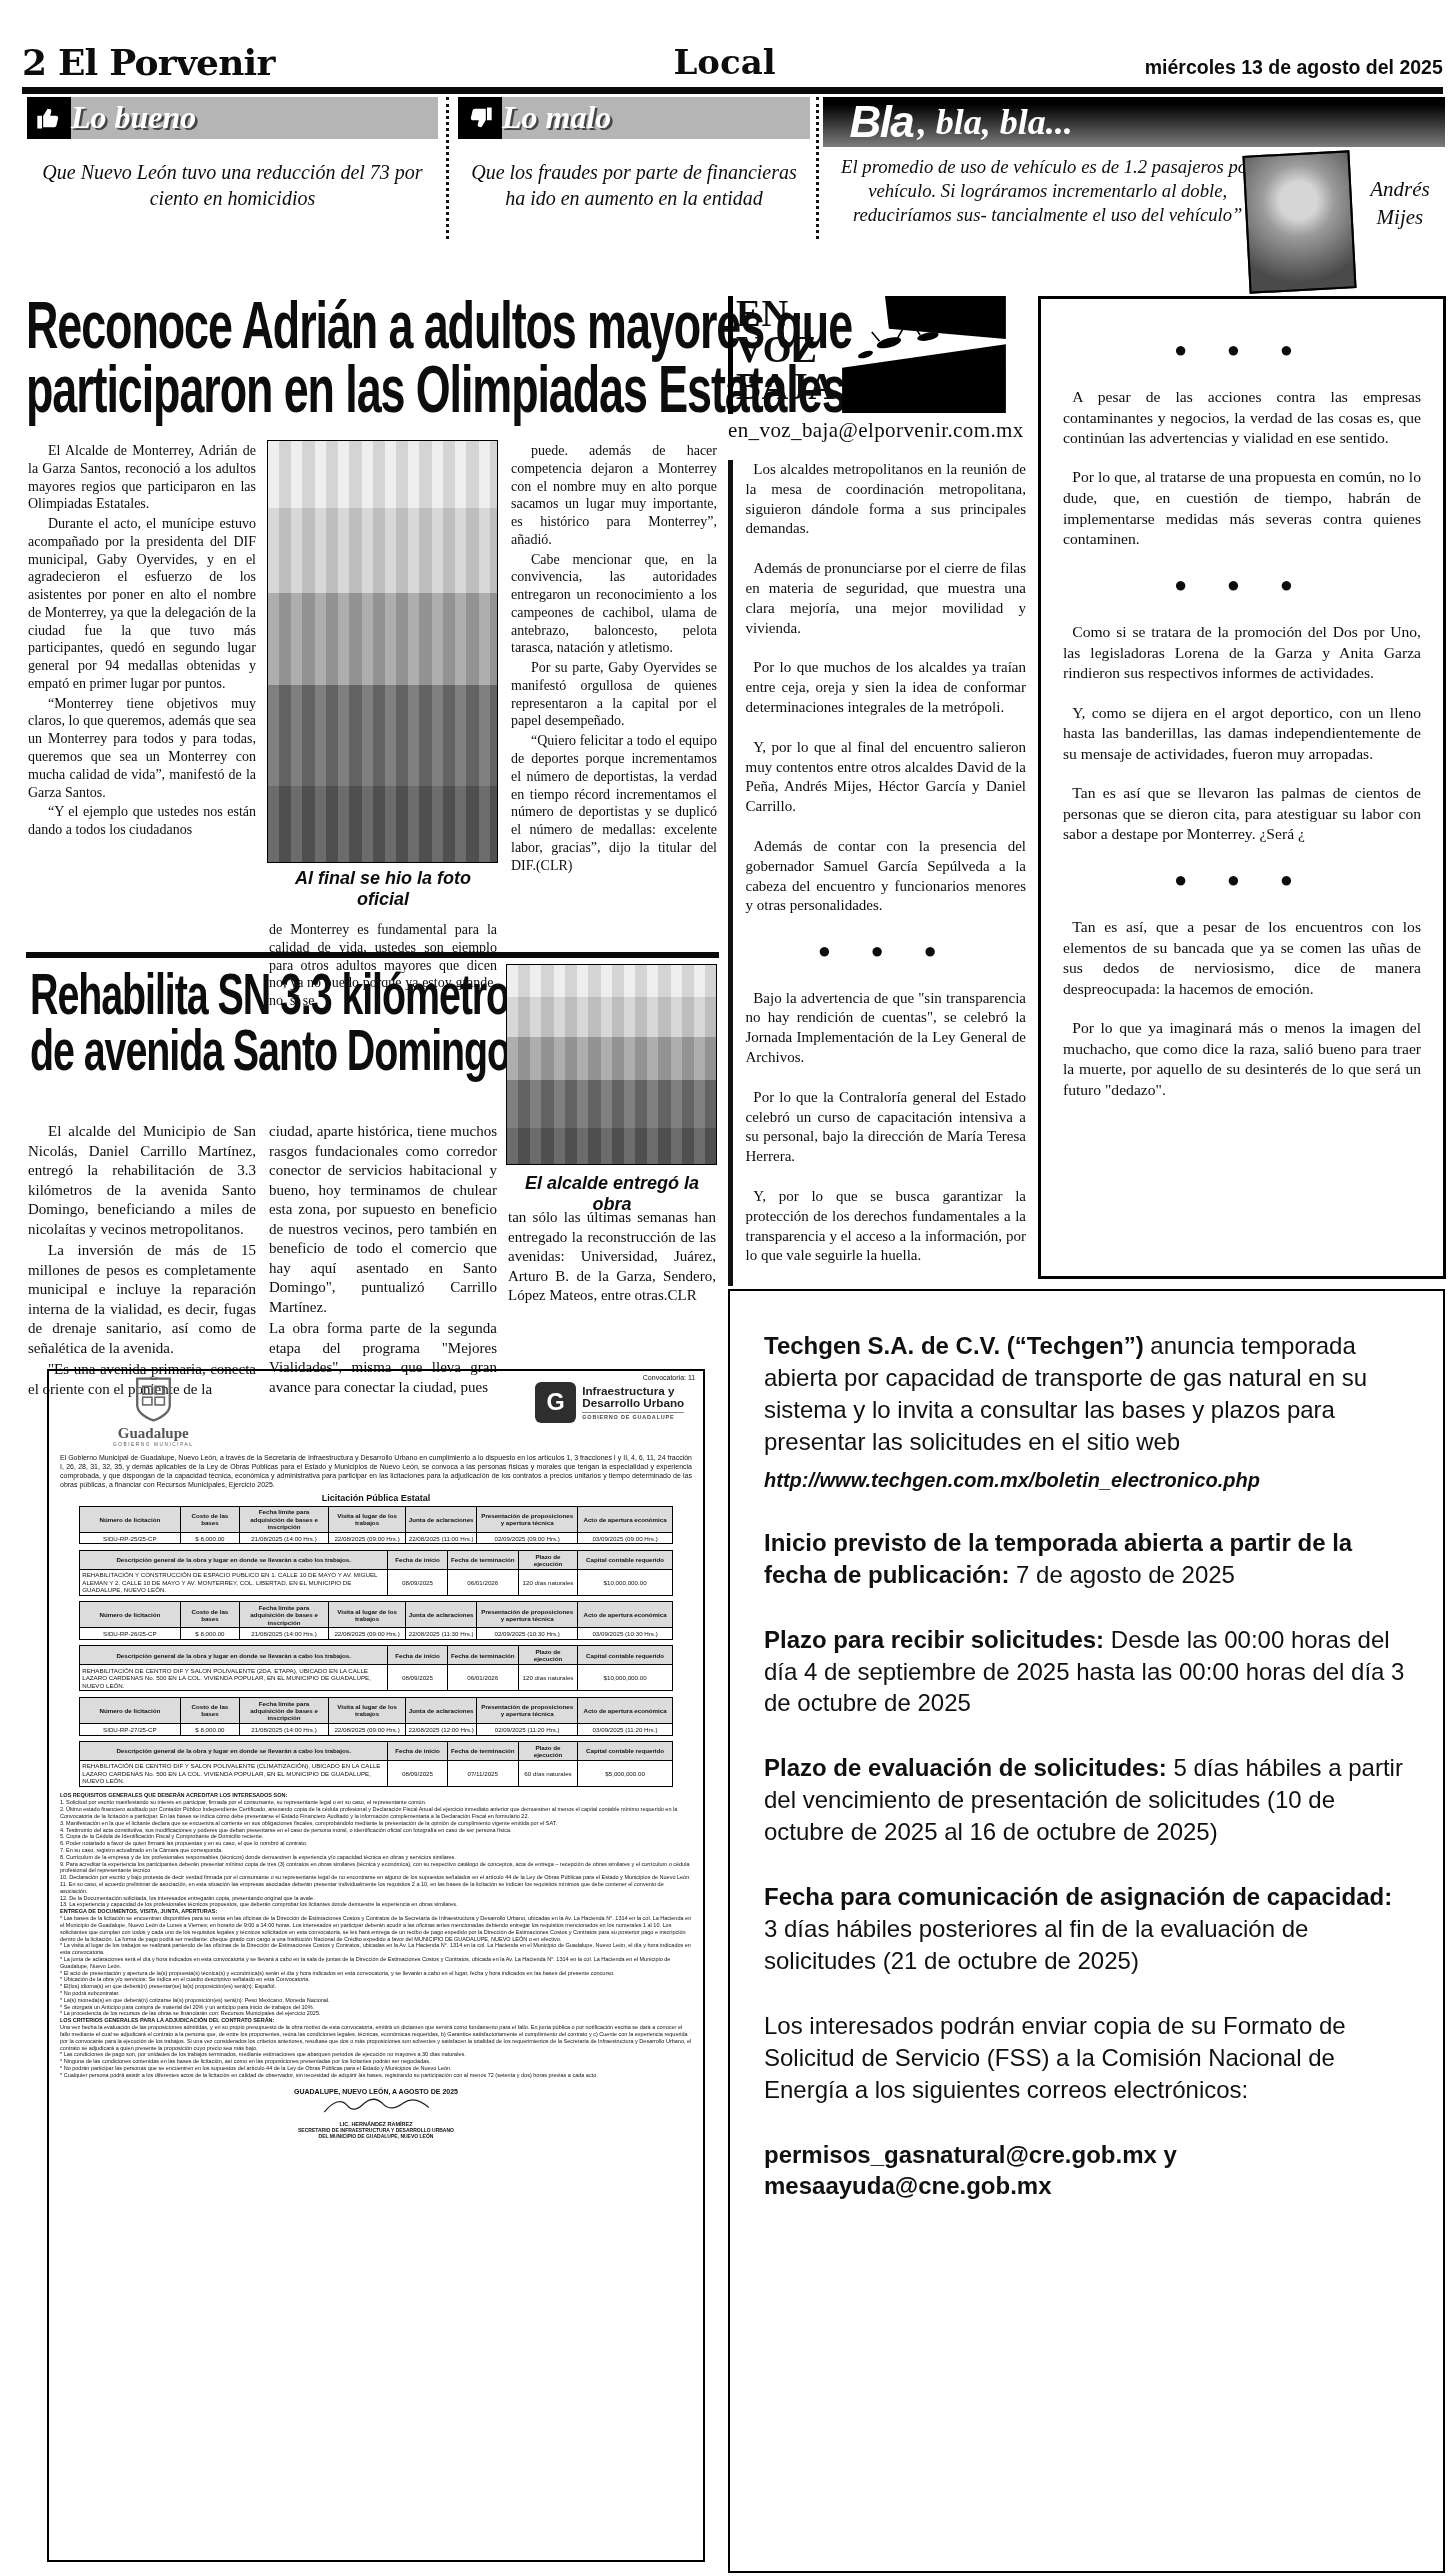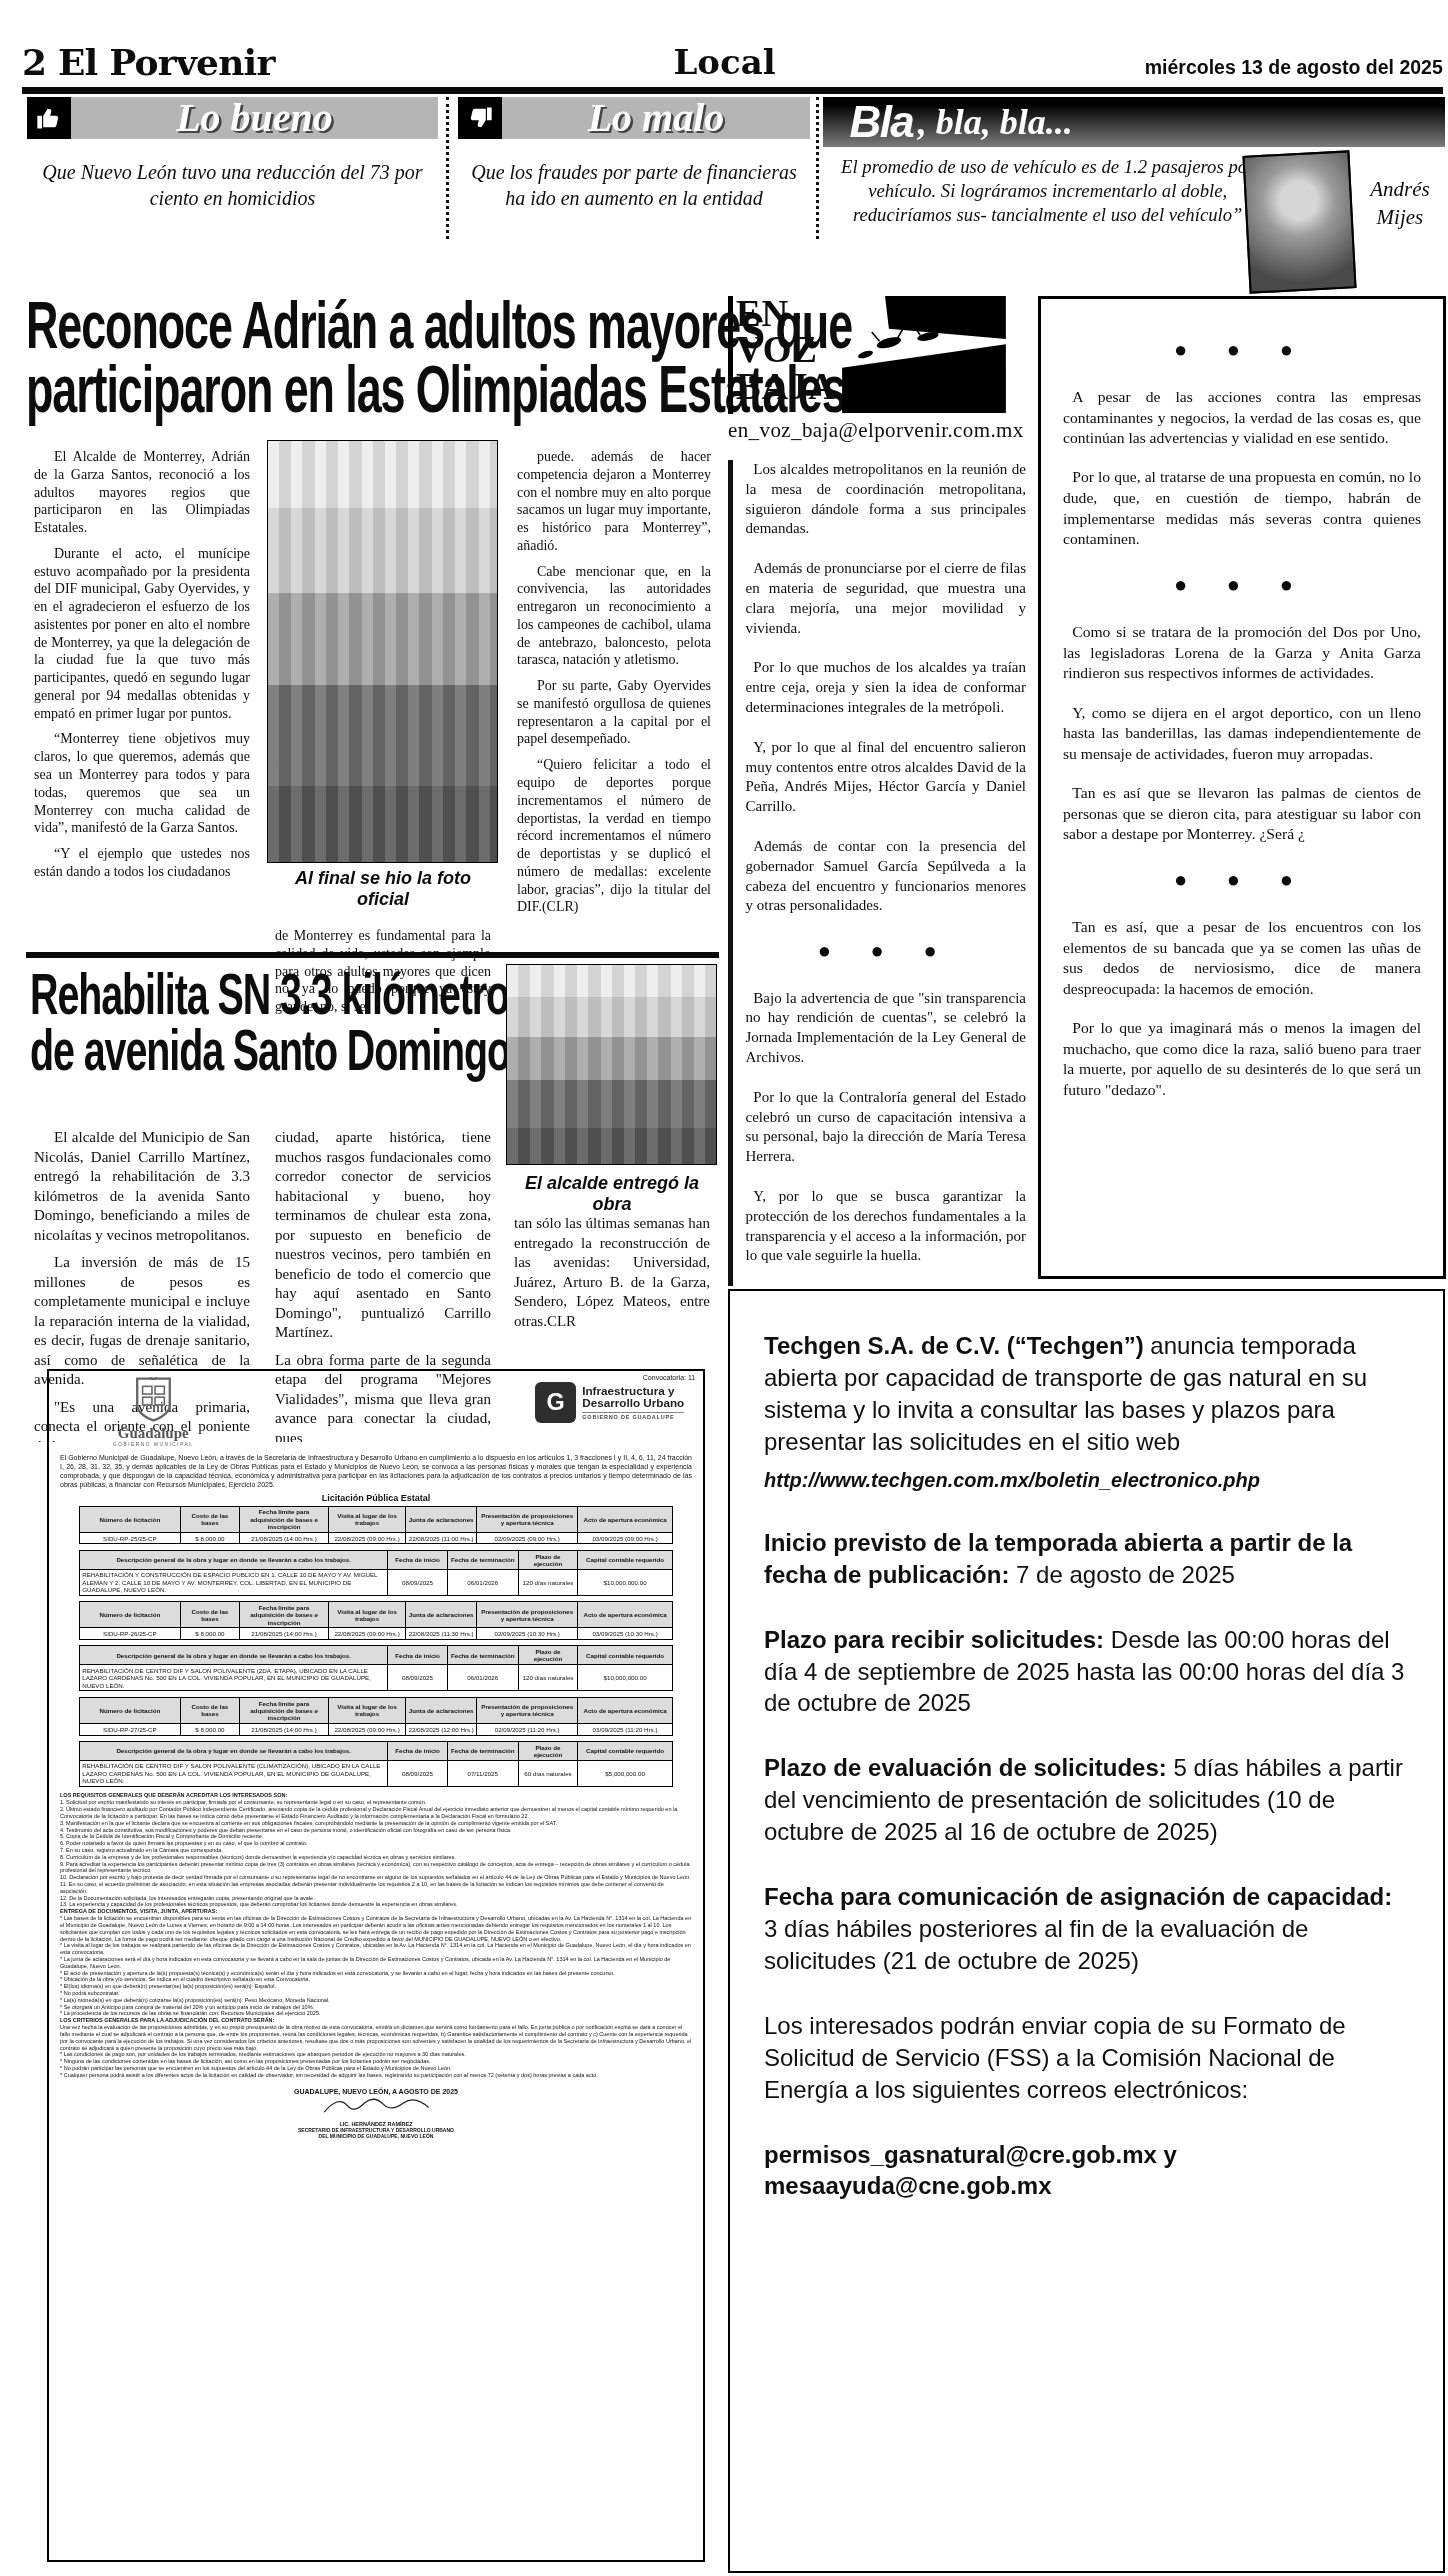--- a/index.html
+++ b/index.html
@@ -9,41 +9,41 @@
   
   .brand{left:22px;top:41px;font-family:"DejaVu Serif",serif;font-weight:bold;font-size:36px;letter-spacing:-0.8px;}
   .section-title{left:0;right:0;top:42px;text-align:center;font-family:"DejaVu Serif",serif;font-weight:bold;font-size:34px;}
   .page-date{right:6.2px;top:56px;font-family:"Liberation Sans",sans-serif;font-weight:bold;font-size:19.5px;}
   .top-rule{left:22px;width:1421px;top:86px;height:7px;background:#0a0a0a;border-top:1.6px solid #fff;}
 
   
   .strip-box{top:97px;height:142px;}
   .band{height:42px;background:#b5b5b5;display:flex;align-items:stretch;}
   .icon-box{width:44px;background:#000;display:flex;align-items:center;justify-content:center;flex:none;}
-  .band-title{flex:1;text-align:center;font-style:italic;font-weight:bold;font-size:40px;line-height:41px;color:#fff;text-shadow:2.3px 2.3px 0 #444;}
+  .band-title{flex:1;text-align:left;font-style:italic;font-weight:bold;font-size:32px;line-height:41px;color:#fff;text-shadow:2.3px 2.3px 0 #444;}
   .quote{font-style:italic;font-size:20px;line-height:1.3;text-align:center;margin-top:20px;padding:0 6.2px;}
   .vdots{top:97px;height:142px;border-left:3.9px dotted #111;width:0;}
   .bla-box{left:823px;top:97px;width:622px;height:148px;}
   .bla-band{height:50px;background:linear-gradient(#000 15%,#9a9a9a 120%);color:#fff;padding-left:26.5px;display:flex;align-items:center;}
   .bla-big{font-family:"Liberation Sans",sans-serif;font-weight:bold;font-style:italic;font-size:44px;letter-spacing:-1.6px;}
   .bla-rest{font-style:italic;font-weight:bold;font-size:36px;margin-left:4.7px;}
   .bla-quote{width:440px;font-style:italic;font-size:18.7px;line-height:1.28;text-align:center;margin:7.8px 0 0 4.7px;}
   .bla-photo{right:92px;top:56px;width:103px;height:134px;border:2.3px solid #000;transform:rotate(-3deg);
      background:radial-gradient(circle at 50% 34%,#d6d6d6 0 18.7px,#9b9b9b 36px,#4a4a4a 80%),#222;}
   .bla-author{right:3.1px;top:78px;width:84px;font-style:italic;font-size:21px;line-height:1.35;text-align:center;}
 
   
   .headline .cond{display:inline-block;transform:scaleX(.68);transform-origin:0 50%;white-space:nowrap;letter-spacing:-1.6px;}
   .headline{font-family:"Liberation Sans",sans-serif;font-weight:bold;line-height:.97;}
   .h1a{left:26px;top:293px;font-size:66px;}
   .h2a{left:30px;top:966px;font-size:58px;}
 
   
   .bodycol{font-size:14px;line-height:1.27;text-align:justify;overflow:hidden;}
-  .bodycol p{margin:8px;text-indent:20px;}
+  .bodycol p{margin:2px;text-indent:20px;}
   .bodycol p.noind{text-indent:0;}
   .a2col{font-size:15px;line-height:1.3;}
   .photo-frame{border:1.6px solid #000;background:
      linear-gradient(#ececec 0 16%,#d2d2d2 16% 36%,#a3a3a3 36% 58%,#6e6e6e 58% 82%,#585858 82% 100%);}
   .photo-noise{width:100%;height:100%;background:repeating-linear-gradient(90deg,rgba(255,255,255,.12) 0 11px,rgba(0,0,0,.10) 11px 23.4px);}
   .caption{font-family:"Liberation Sans",sans-serif;font-weight:bold;font-style:italic;font-size:18px;text-align:center;margin:4.7px 0 9.3px;}
 
   
   .voz{left:728px;top:296px;width:298px;}
   .voz-logo-row{display:flex;border-left:5.5px solid #000;padding-left:3px;height:118px;}

